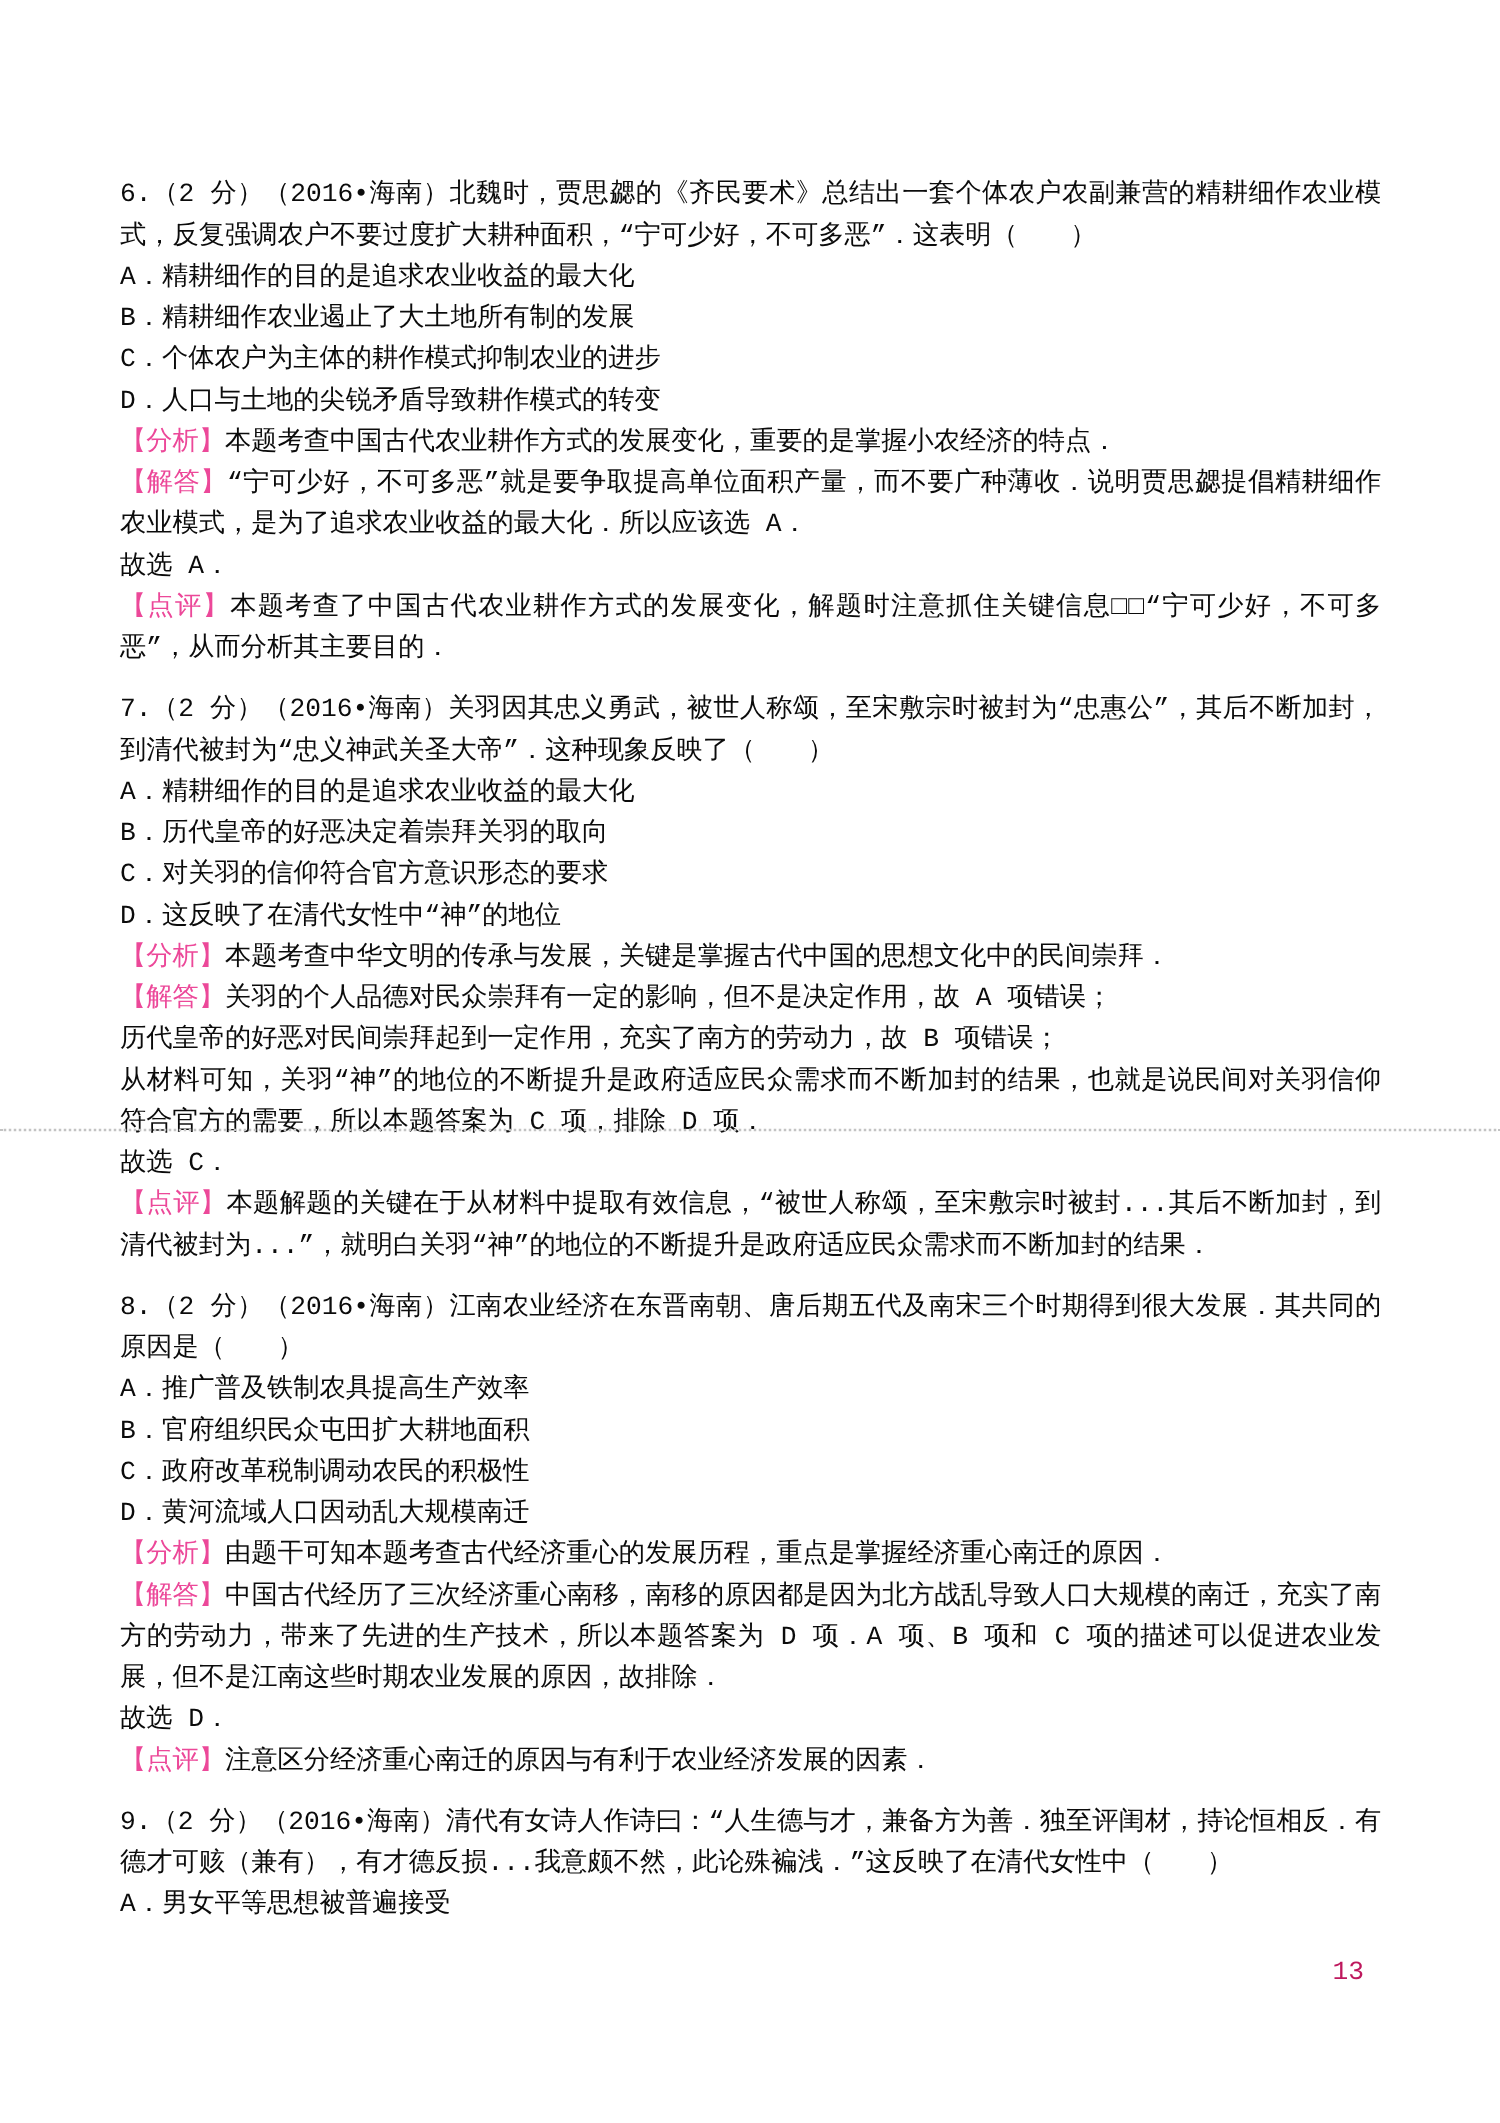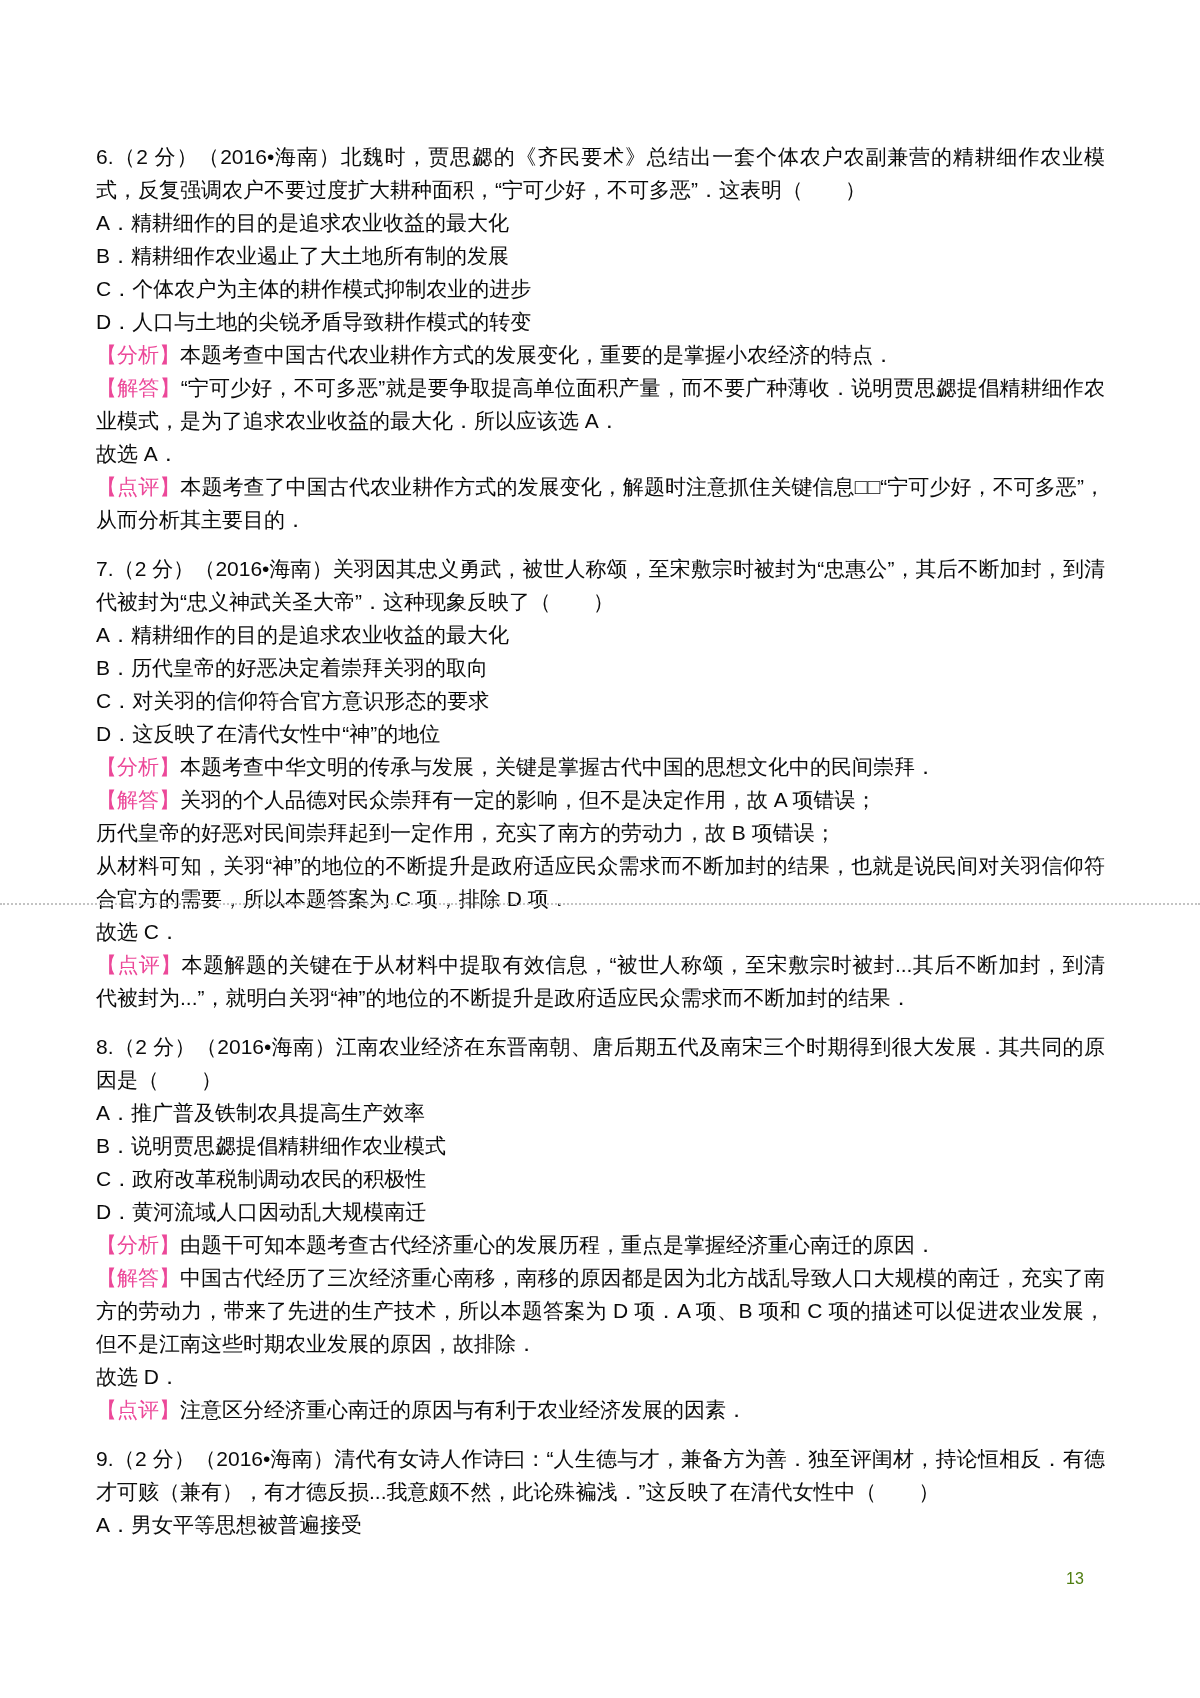--- a/index.html
+++ b/index.html
@@ -4,44 +4,44 @@
 <style>
   html, body { margin: 0; padding: 0; background: #e8e8e8; }
   .page {
     position: relative;
     width: 1200px;
     height: 1698px;
     margin: 0 auto;
     background: #ffffff;
     box-sizing: border-box;
     padding: 140px 95px 0 96px;
-    font-family: Liberation Sans, sans-serif;
+    font-family: Liberation Mono, monospace;
     font-size: 21px;
     line-height: 33px;
     color: #0b0b0b;
     overflow: hidden;
   }
   .question { margin: 0 0 16px 0; }
   .para { margin: 0; text-align: justify; }
   .blue-label { color: #ec4899; }
   .dotted-divider {
     position: absolute;
     left: 0;
     right: 0;
     top: 903px;
     border-top: 2px dotted #c3c3c3;
     height: 0;
   }
   .page-number {
     position: absolute;
     left: 1066px;
     top: 1566px;
-    font-size: 16px;
+    font-size: 21px;
     line-height: 26px;
-    color: #4d7c0f;
+    color: #be185d;
   }
 </style>
 </head>
 <body>
 
 <div class="page">
 
   <section class="question">
     <p class="para">6.（2 分）（2016•海南）北魏时，贾思勰的《齐民要术》总结出一套个体农户农副兼营的精耕细作农业模式，反复强调农户不要过度扩大耕种面积，“宁可少好，不可多恶”．这表明（　　）</p>
     <p class="para">A．精耕细作的目的是追求农业收益的最大化</p>
@@ -64,21 +64,21 @@
     <p class="para"><span class="blue-label">【解答】</span><span>关羽的个人品德对民众崇拜有一定的影响，但不是决定作用，故 A 项错误；</span></p>
     <p class="para">历代皇帝的好恶对民间崇拜起到一定作用，充实了南方的劳动力，故 B 项错误；</p>
     <p class="para">从材料可知，关羽“神”的地位的不断提升是政府适应民众需求而不断加封的结果，也就是说民间对关羽信仰符合官方的需要，所以本题答案为 C 项，排除 D 项．</p>
     <p class="para">故选 C．</p>
     <p class="para"><span class="blue-label">【点评】</span><span>本题解题的关键在于从材料中提取有效信息，“被世人称颂，至宋敷宗时被封...其后不断加封，到清代被封为...”，就明白关羽“神”的地位的不断提升是政府适应民众需求而不断加封的结果．</span></p>
   </section>
 
   <section class="question">
     <p class="para">8.（2 分）（2016•海南）江南农业经济在东晋南朝、唐后期五代及南宋三个时期得到很大发展．其共同的原因是（　　）</p>
     <p class="para">A．推广普及铁制农具提高生产效率</p>
-    <p class="para">B．说明贾思勰提倡精耕细作农业模式</p>
+    <p class="para">B．官府组织民众屯田扩大耕地面积</p>
     <p class="para">C．政府改革税制调动农民的积极性</p>
     <p class="para">D．黄河流域人口因动乱大规模南迁</p>
     <p class="para"><span class="blue-label">【分析】</span><span>由题干可知本题考查古代经济重心的发展历程，重点是掌握经济重心南迁的原因．</span></p>
     <p class="para"><span class="blue-label">【解答】</span><span>中国古代经历了三次经济重心南移，南移的原因都是因为北方战乱导致人口大规模的南迁，充实了南方的劳动力，带来了先进的生产技术，所以本题答案为 D 项．A 项、B 项和 C 项的描述可以促进农业发展，但不是江南这些时期农业发展的原因，故排除．</span></p>
     <p class="para">故选 D．</p>
     <p class="para"><span class="blue-label">【点评】</span><span>注意区分经济重心南迁的原因与有利于农业经济发展的因素．</span></p>
   </section>
 
   <section class="question">
     <p class="para">9.（2 分）（2016•海南）清代有女诗人作诗曰：“人生德与才，兼备方为善．独至评闺材，持论恒相反．有德才可赅（兼有），有才德反损...我意颇不然，此论殊褊浅．”这反映了在清代女性中（　　）</p>

